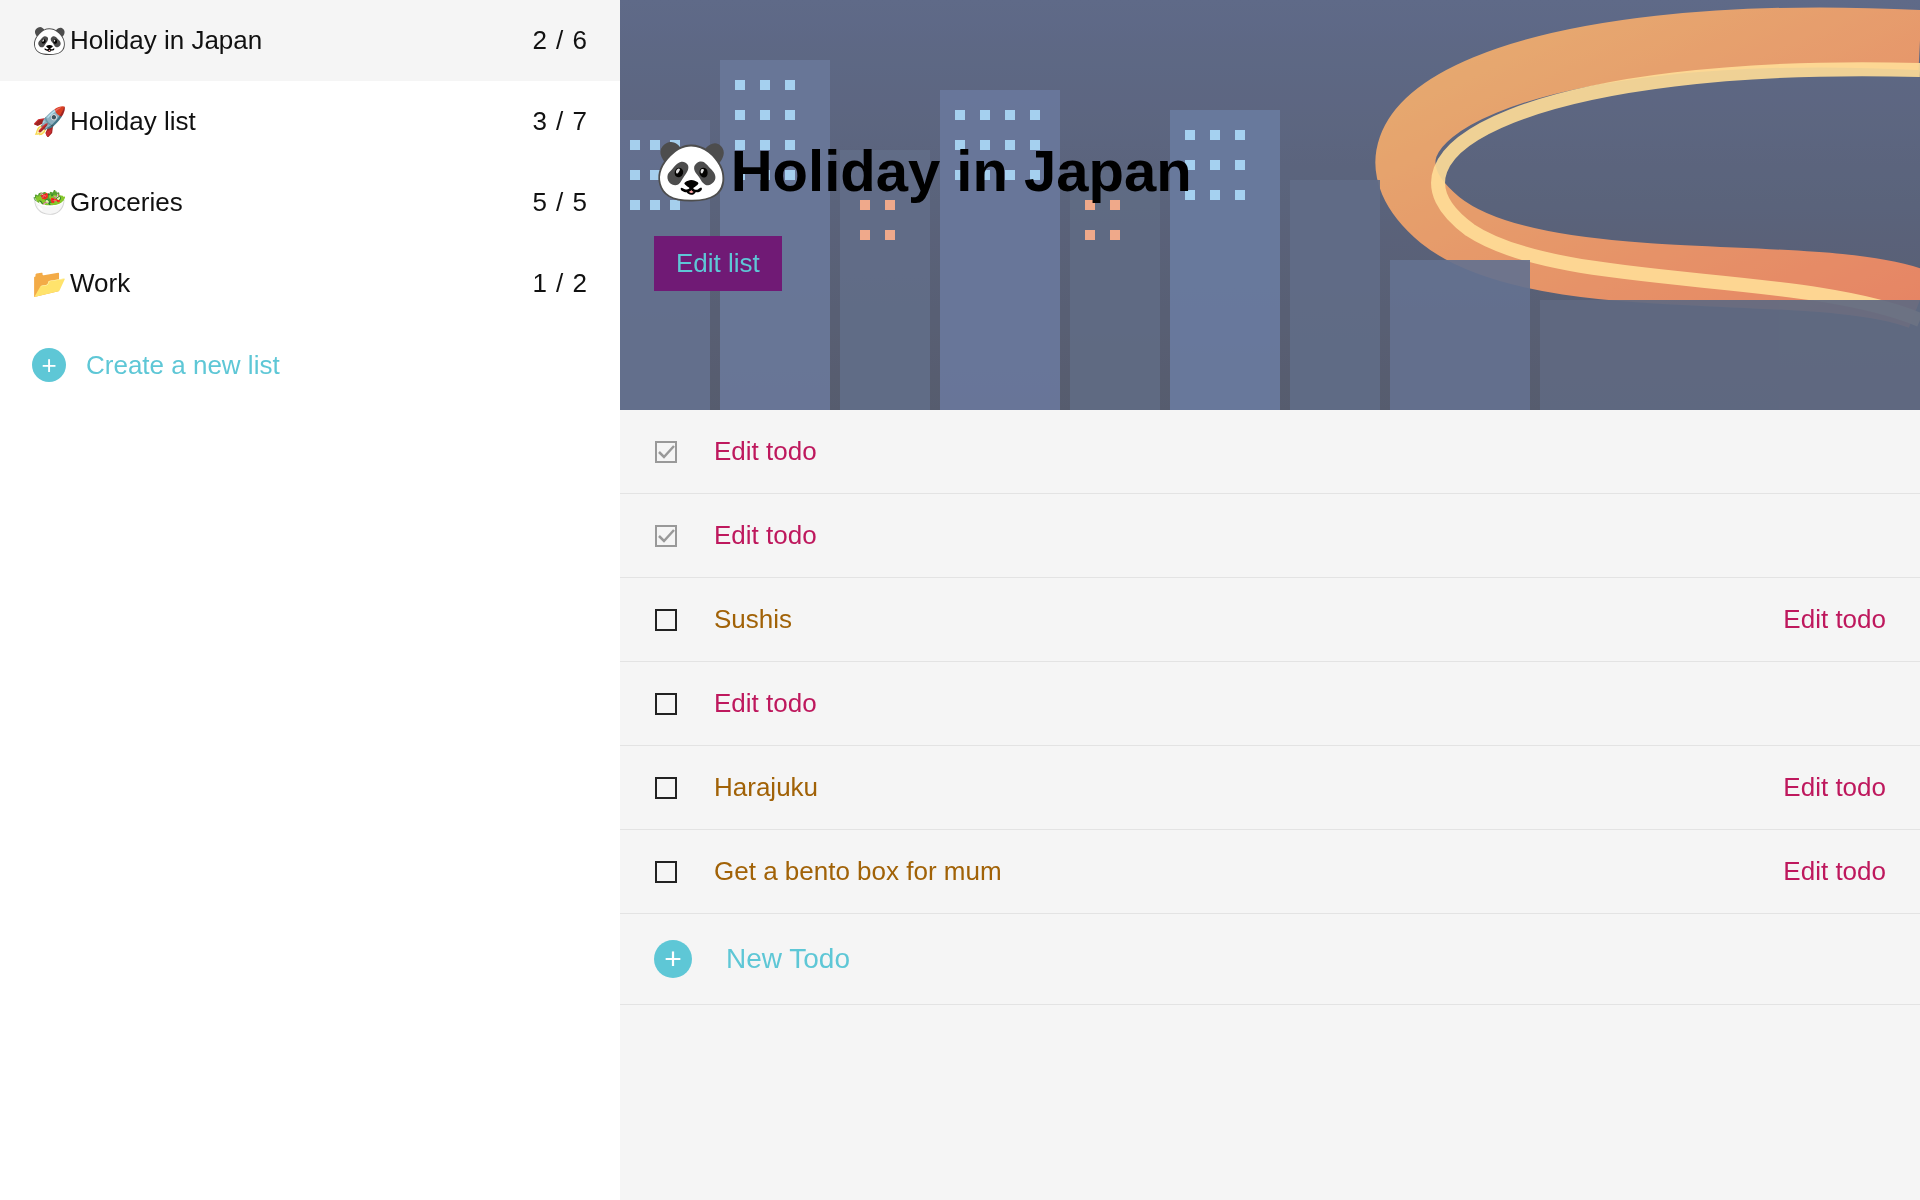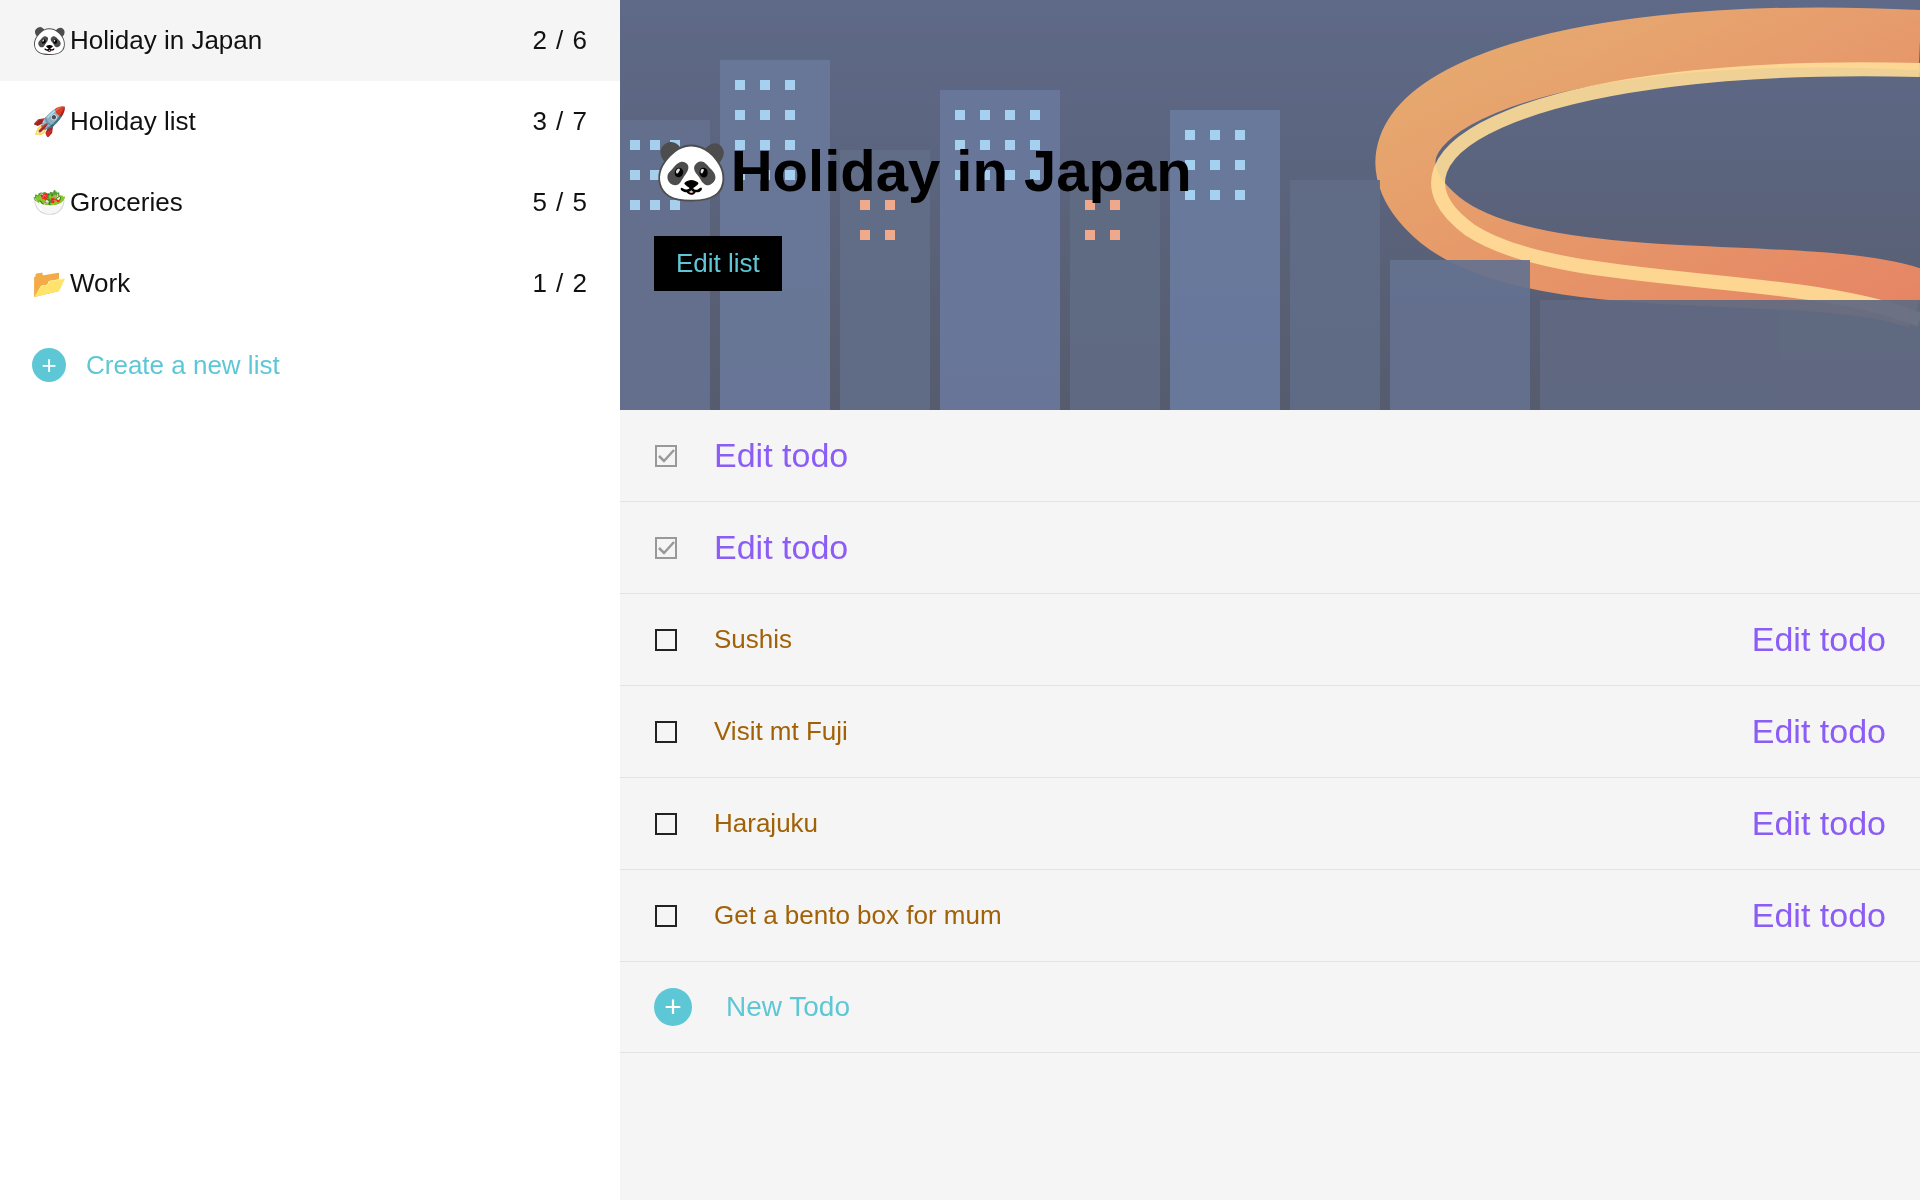--- a/index.html
+++ b/index.html
@@ -99,21 +99,21 @@
       margin-right: 2px;
     }
     .hero-title {
       font-size: 58px;
       font-weight: 800;
       color: #000;
     }
     .edit-list-btn {
       display: inline-block;
       margin-top: 30px;
-      background: #000000;
+      background: #701a75;
       color: #5ec7d6;
       font-size: 26px;
       padding: 12px 22px;
       border: none;
       cursor: pointer;
     }
     .todos {
       flex: 1;
       overflow: auto;
     }
@@ -139,22 +139,22 @@
       margin-right: 36px;
       flex-shrink: 0;
     }
     .chk svg { display: block; }
     .todo-label {
       flex: 1;
       color: #a16207;
     }
     .todo-row.done .todo-label { color: #888; }
     .edit-todo {
-      color: #8b5cf6;
-      font-size: 34px;
+      color: #be185d;
+      font-size: 26px;
       cursor: pointer;
     }
     .new-todo-row {
       display: flex;
       align-items: center;
       padding: 26px 34px;
       border-bottom: 1px solid #e3e3e3;
       color: #5ec7d6;
       font-size: 28px;
       cursor: pointer;
@@ -330,21 +330,20 @@
       </span>
       <span class="todo-label">Sushis</span>
       <span class="edit-todo">Edit todo</span>
     </div>
     <div class="todo-row">
       <span class="chk">
         <svg width="24" height="24" viewBox="0 0 24 24">
             <rect x="2" y="2" width="20" height="20" fill="none" stroke="#222" stroke-width="2"></rect>
           </svg>
       </span>
-      <span class="todo-label">Visit mt Fuji</span>
       <span class="edit-todo">Edit todo</span>
     </div>
     <div class="todo-row">
       <span class="chk">
         <svg width="24" height="24" viewBox="0 0 24 24">
             <rect x="2" y="2" width="20" height="20" fill="none" stroke="#222" stroke-width="2"></rect>
           </svg>
       </span>
       <span class="todo-label">Harajuku</span>
       <span class="edit-todo">Edit todo</span>

